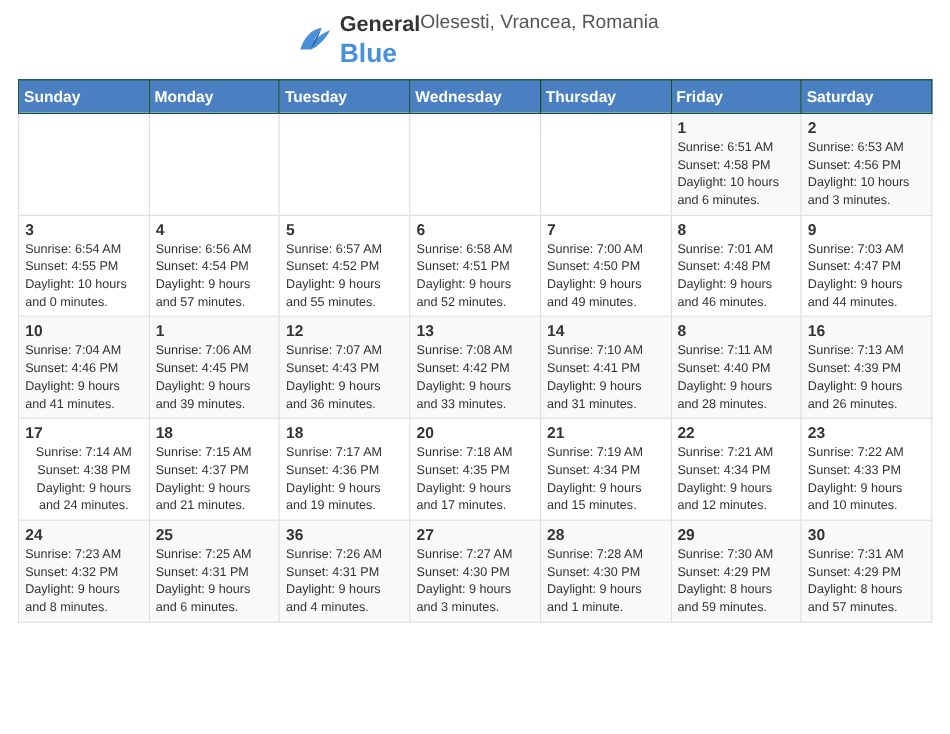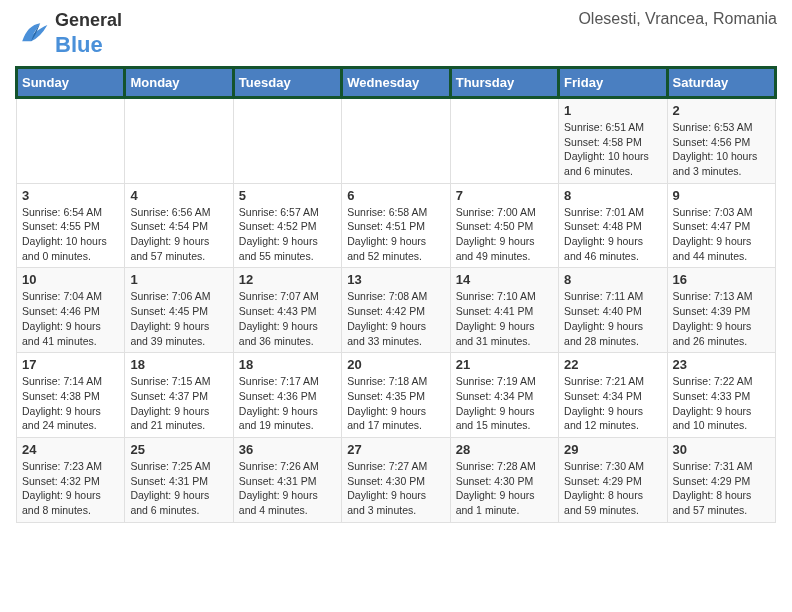--- a/index.html
+++ b/index.html
@@ -1,25 +1,25 @@
 <!DOCTYPE html>
 <html><head>
   <meta charset="utf-8">
   <style>
     * { box-sizing: border-box; margin: 0; padding: 0; }
     body { font-family: Arial, sans-serif; background: #fff; width: 792px; min-height: 612px; }
     .container { width: 792px; padding: 10px 15px; }
-    .header-row { display: flex; align-items: flex-start; justify-content: space-between; margin-bottom: 8px; }
+    .header-row { display: flex; align-items: flex-start; justify-content: center; margin-bottom: 8px; }
     .logo { display: flex; align-items: center; gap: 4px; }
     .logo-bird { width: 36px; height: 36px; }
     .title-block { text-align: right; }
     .month-title { font-size: 36px; font-weight: 300; color: #333; }
     .location { font-size: 16px; color: #555; }
     table { width: 100%; border-collapse: collapse; table-layout: fixed; }
-    thead tr th { background: #4a7fc1; color: #fff; font-size: 13px; font-weight: bold; padding: 6px 4px; text-align: left; border: 3px solid #14532d; }
+    thead tr th { background: #4a7fc1; color: #fff; font-size: 13px; font-weight: bold; padding: 6px 4px; text-align: left; border: 1px solid #14532d; }
     tbody tr { border-bottom: 1px solid #ddd; }
     tbody tr:nth-child(odd) { background: #f9f9f9; }
     tbody tr:nth-child(even) { background: #fff; }
     td { vertical-align: top; padding: 4px 5px; border: 1px solid #e0e0e0; font-size: 11px; color: #333; min-height: 70px; }
     .day-num { font-size: 13px; font-weight: bold; display: block; margin-bottom: 2px; }
     .day-info { font-size: 10.5px; line-height: 1.4; color: #333; }
     .empty-cell { background: #fff; }
   </style>
 </head>
 <body>
@@ -157,21 +157,21 @@
           <td>
             <span class="day-num">16</span>
             <div class="day-info" style="white-space: pre-line;">Sunrise: 7:13 AM
 Sunset: 4:39 PM
 Daylight: 9 hours and 26 minutes.</div>
           </td>
         </tr>
         <tr>
           <td>
             <span class="day-num">17</span>
-            <div class="day-info" style="white-space: pre-line;">Sunrise: 7:14 AM
+            <div class="day-info" style="white-space: pre-line; text-align: center;">Sunrise: 7:14 AM
 Sunset: 4:38 PM
 Daylight: 9 hours and 24 minutes.</div>
           </td>
           <td>
             <span class="day-num">18</span>
             <div class="day-info" style="white-space: pre-line;">Sunrise: 7:15 AM
 Sunset: 4:37 PM
 Daylight: 9 hours and 21 minutes.</div>
           </td>
           <td>

